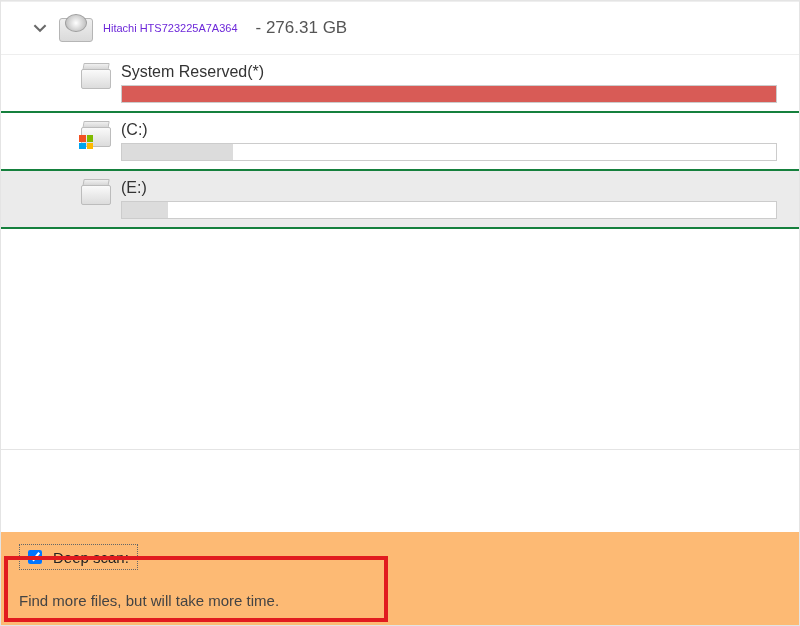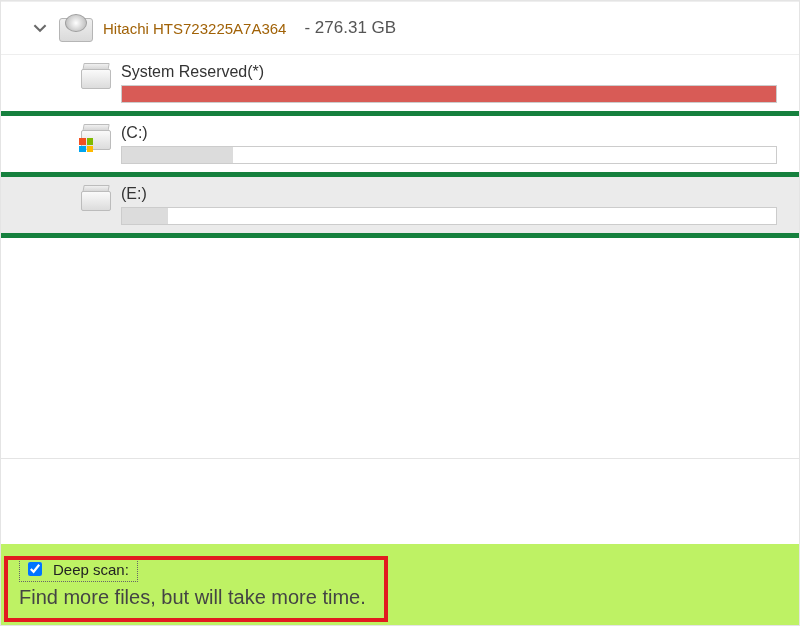--- a/index.html
+++ b/index.html
@@ -50,28 +50,28 @@
     background: linear-gradient(#efefef,#dadada);
     border: 1px solid #b5b5b5;
     border-radius: 3px;
   }
   .hdd-icon .platter {
     position: absolute; left: 6px; top: 0px; width: 22px; height: 18px;
     background: radial-gradient(circle at 50% 50%, #fff 0%, #c7c7c7 70%);
     border: 1px solid #9e9e9e;
     border-radius: 50%;
   }
-  .drive-name { color: #a16207; font-size: 15px; }
+  .drive-name { color: #6d28d9; font-size: 11px; }
   .drive-size { color: #555; font-size: 17px; margin-left: 8px; }
   .partitions { }
   .partition {
     display: flex;
     flex-direction: column;
     padding: 8px 22px 8px 80px;
-    border-bottom: 5px solid #15803d;
+    border-bottom: 2px solid #15803d;
     position: relative;
   }
   .partition.selected { background: #ebebeb; }
   .part-icon {
     position: absolute;
     left: 80px; top: 8px;
     width: 30px; height: 26px;
   }
   .part-icon .box {
     position: absolute; left:0; right:0; top:6px; bottom:0;
@@ -119,31 +119,31 @@
     height: 220px;
   }
   .footer-sep {
     border-top: 1px solid #e4e4e4;
     margin-top: 0;
   }
   .footer {
     position: absolute;
     left: 0; right: 0; bottom: 0;
     padding: 12px 18px 16px 18px;
-    background: #bef264;
+    background: #fdba74;
   }
   .deep-row {
     display: flex; align-items: center; gap: 8px;
     border: 1px dotted #666;
     padding: 2px 8px 2px 4px;
     width: fit-content;
   }
   .deep-row input { width:14px; height:14px; }
   .deep-label { font-size: 15px; color: #222; }
-  .deep-desc { font-size: 20px; color: #444; margin-top: 4px; }
+  .deep-desc { font-size: 15px; color: #444; margin-top: 22px; }
   .red-box {
     position: absolute;
     left: 3px; bottom: 3px;
     width: 384px; height: 66px;
     border: 4px solid #e11b1f;
     pointer-events: none;
   }
 </style>
 </head>
 <body>

